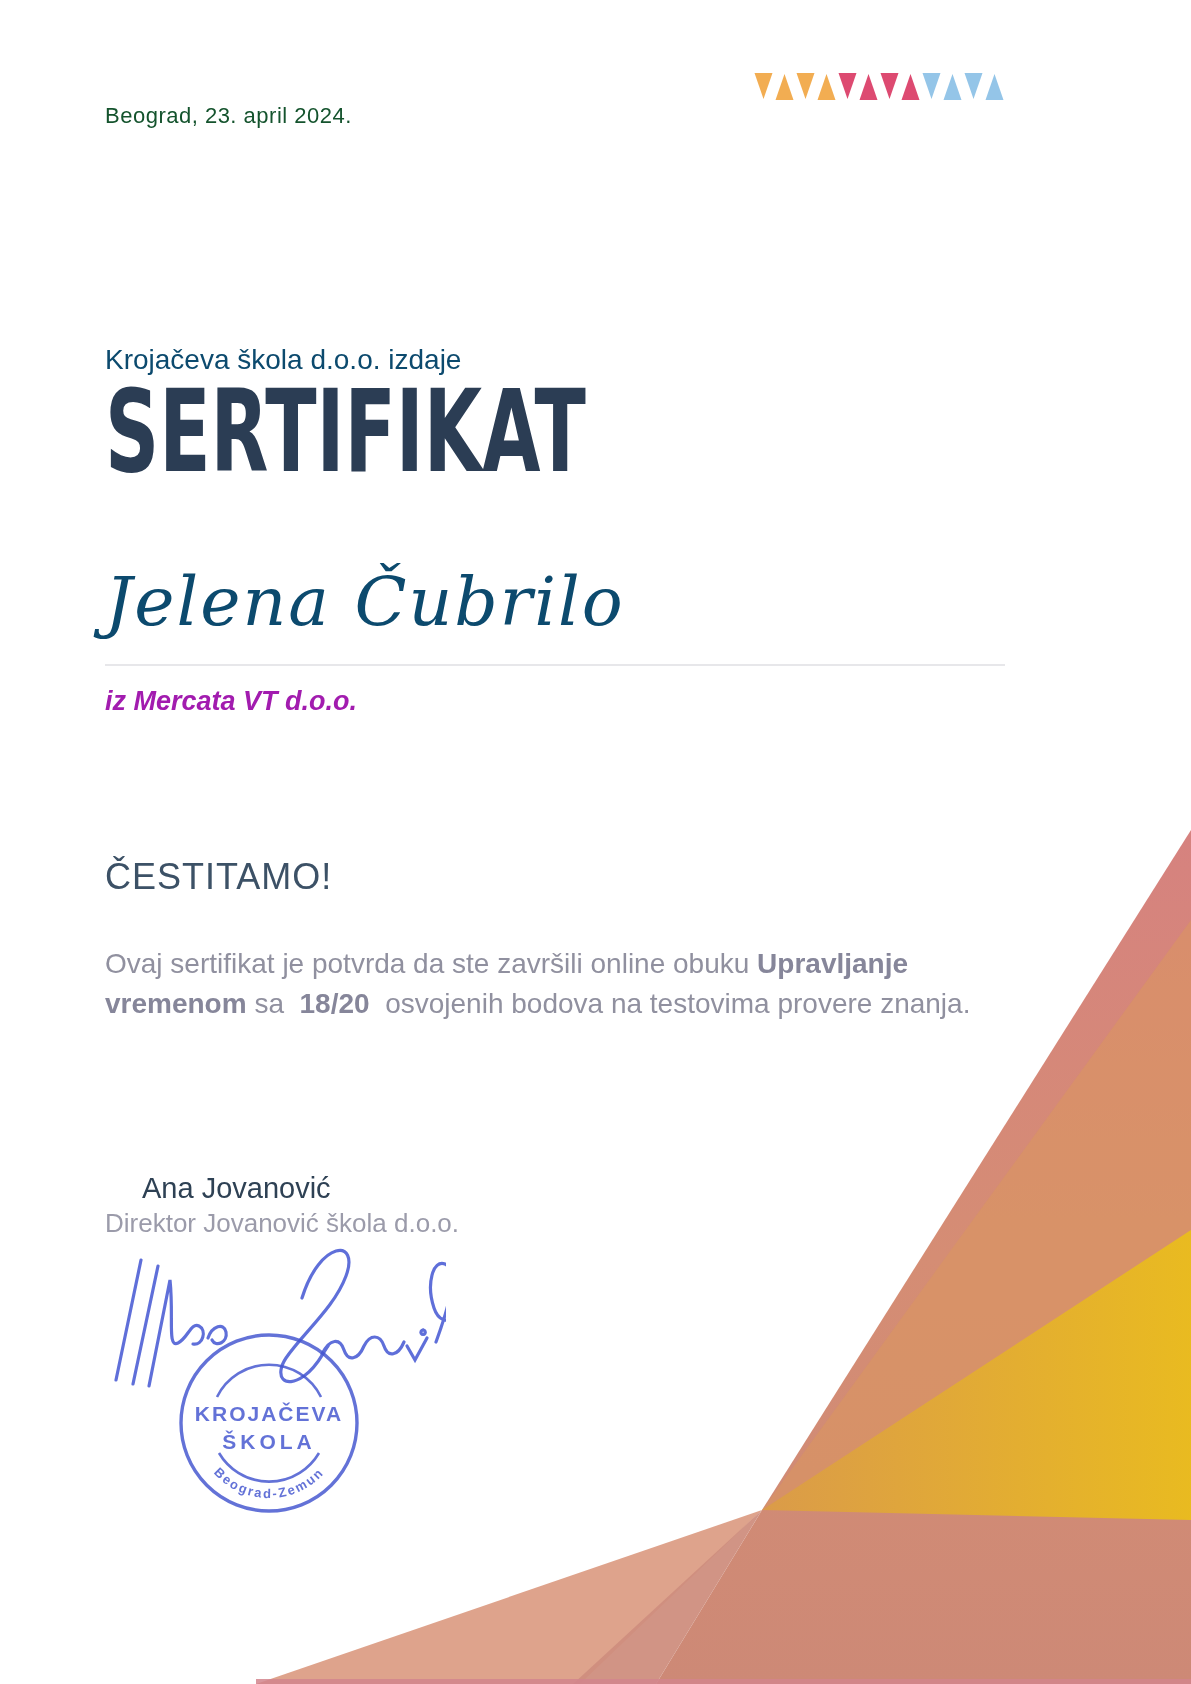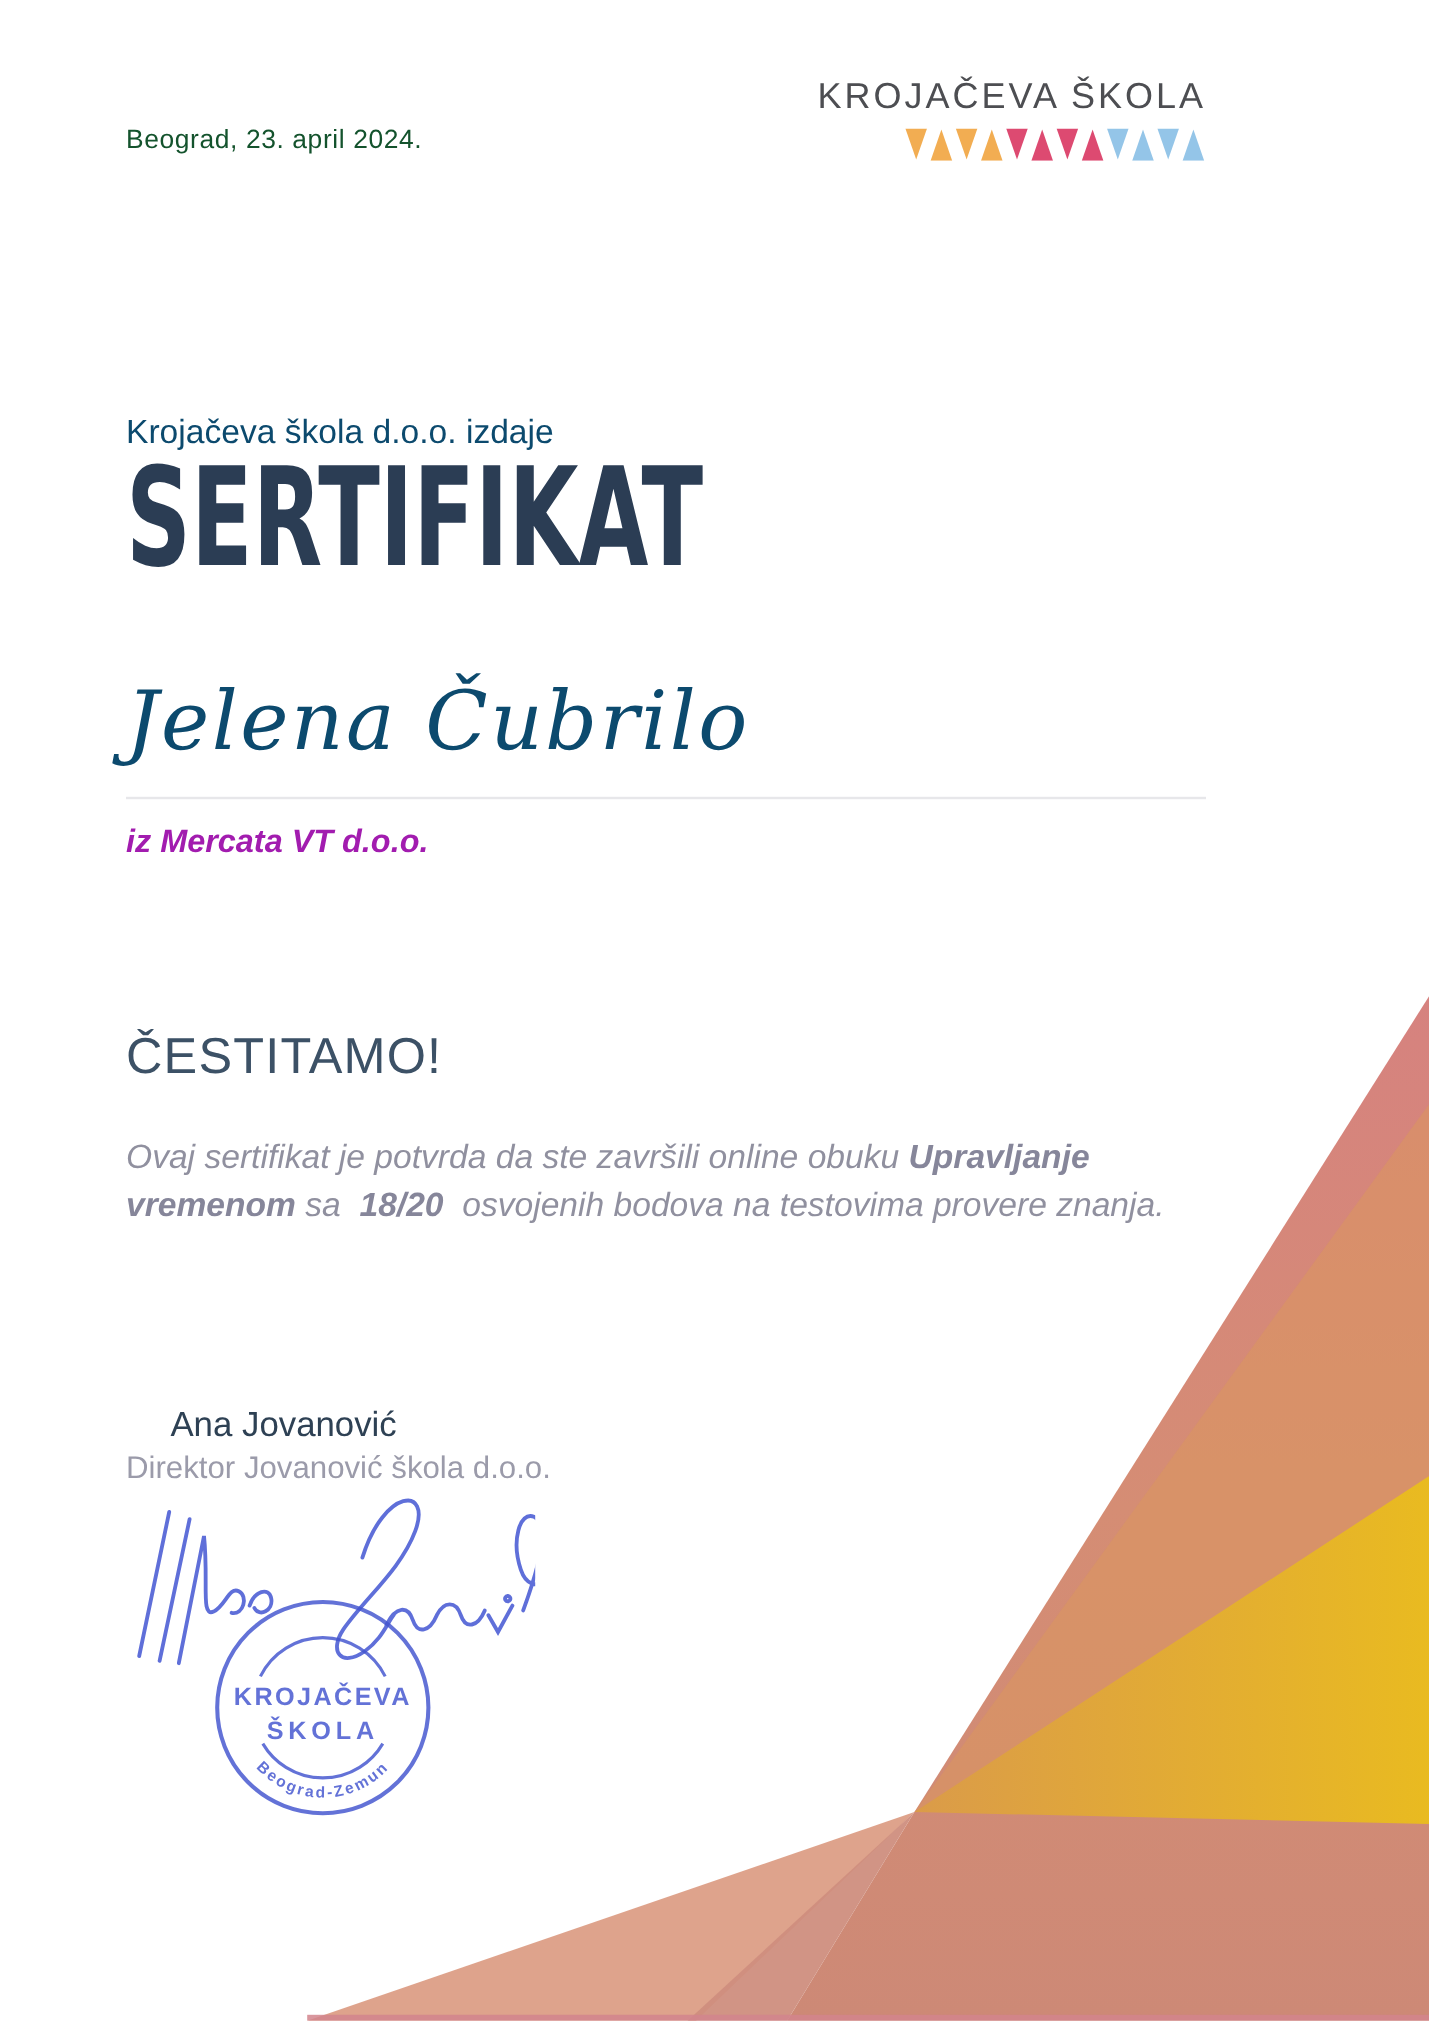--- a/index.html
+++ b/index.html
@@ -24,23 +24,23 @@
     transform:scaleX(.66);transform-origin:left top;white-space:nowrap;
   }
 
   
   .recipient{left:105px;top:562px;font-size:68px;font-style:italic;
     font-family:"DejaVu Serif",serif;color:#0c4a6e;letter-spacing:2px;white-space:nowrap;}
   .name-rule{left:105px;top:664px;width:900px;height:2px;background:#e7e7ea;}
   .company{left:105px;top:686px;font-size:27px;font-style:italic;font-weight:600;color:#a21caf;}
 
   
-  .congrats{left:105px;top:856px;font-size:42px;color:#3c5166;letter-spacing:1px;}
+  .congrats{left:105px;top:856px;font-size:36px;color:#3c5166;letter-spacing:1px;}
   .bodytext{left:105px;top:944px;width:905px;font-size:28px;line-height:40px;
-    color:#90909f;white-space:pre-wrap;font-style:italic;}
+    color:#90909f;white-space:pre-wrap;}
   .bodytext b{font-weight:bold;color:#86869a;}
 
   
   .sig-name{left:105px;top:1172px;font-size:29px;color:#2e4154;margin-left:37px;}
   .sig-title{left:105px;top:1208px;font-size:26px;color:#9b9baa;}
 
   .signature-svg{left:106px;top:1246px;}
   .stamp-svg{left:176px;top:1330px;}
   .stamp-text{font-family:"Liberation Sans",sans-serif;font-weight:bold;fill:#4254cf;}
 
@@ -65,21 +65,20 @@
   <polygon points="762,1510 1191,920 1191,1235" fill="#dc985c" opacity="0.5"></polygon>
   <polygon points="762,1510 1191,1230 1191,1520" fill="url(#ggold)" opacity="0.95"></polygon>
   <polygon points="762,1510 580,1684 256,1684" fill="#dc9e86" opacity="0.95"></polygon>
   <polygon points="762,1510 656,1684 573,1684" fill="#cf8e7e" opacity="0.95"></polygon>
   <rect x="256" y="1679" width="935" height="5" fill="#d2858d" opacity="0.85"></rect>
 </svg>
 
 <div class="abs date">Beograd, 23. april 2024.</div>
 
 <div class="abs logo">
-  <div class="logo-text">KROJAČEVA ŠKOLA</div>
   <svg class="logo-tri" width="252" height="27" viewBox="0 0 252 27" aria-hidden="true">
       <polygon points="1.5,0 19.5,0 10.5,26" fill="#f2ad52"></polygon>
       <polygon points="22.5,27 40.5,27 31.5,1" fill="#f2ad52"></polygon>
       <polygon points="43.5,0 61.5,0 52.5,26" fill="#f2ad52"></polygon>
       <polygon points="64.5,27 82.5,27 73.5,1" fill="#f2ad52"></polygon>
       <polygon points="85.5,0 103.5,0 94.5,26" fill="#dd4a71"></polygon>
       <polygon points="106.5,27 124.5,27 115.5,1" fill="#dd4a71"></polygon>
       <polygon points="127.5,0 145.5,0 136.5,26" fill="#dd4a71"></polygon>
       <polygon points="148.5,27 166.5,27 157.5,1" fill="#dd4a71"></polygon>
       <polygon points="169.5,0 187.5,0 178.5,26" fill="#94c5e8"></polygon>

